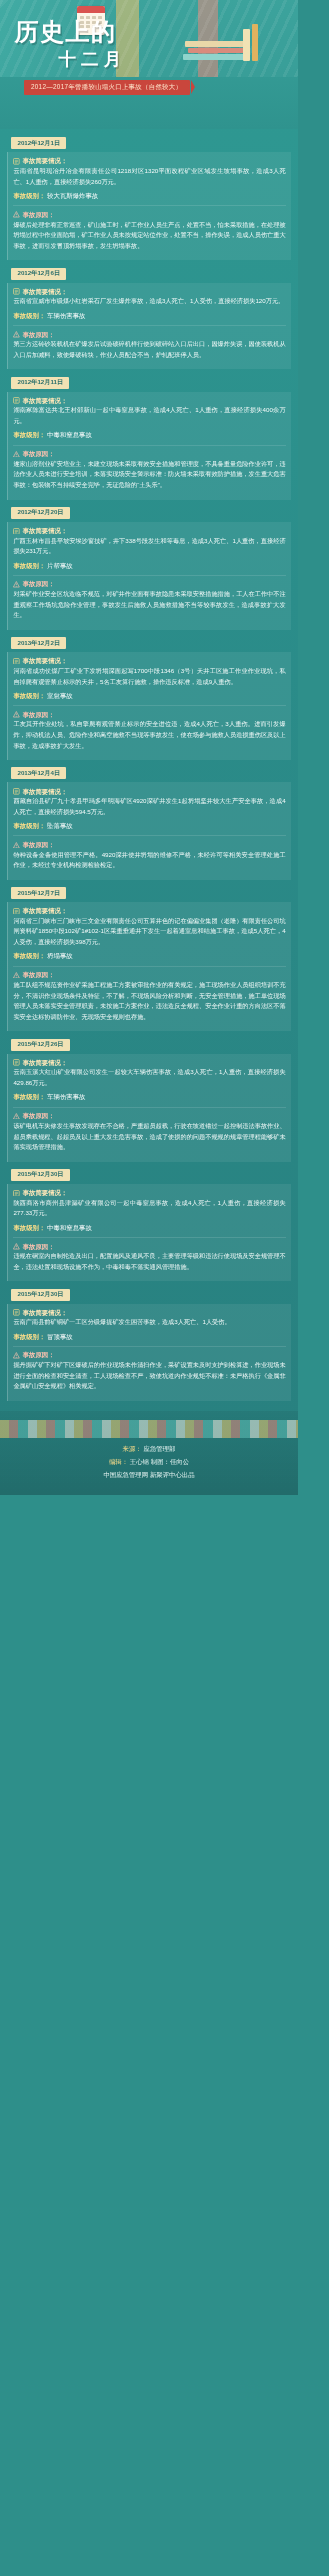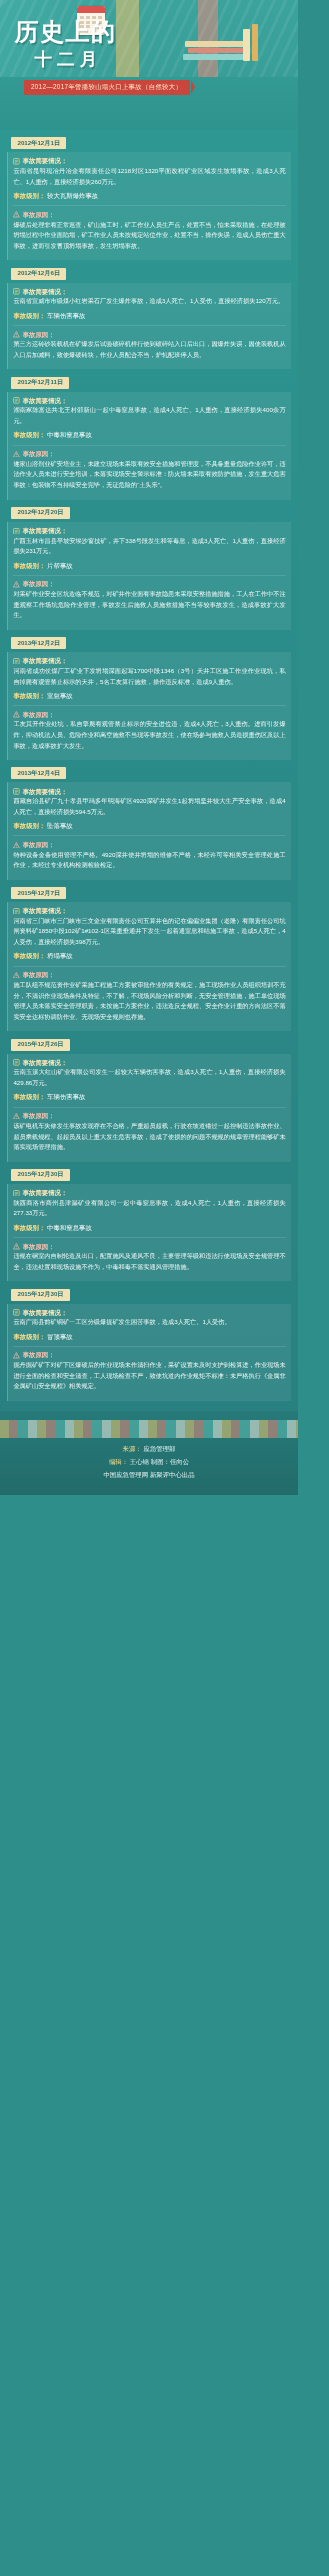--- a/index.html
+++ b/index.html
@@ -40,21 +40,21 @@
     display:grid; grid-template-columns:repeat(4,1fr); gap:1.5px; padding:2.6px;
   }
   .calendar .cal-grid i { display:block; height:3.1px; background:#d7cdb6; border-radius:0.5px; }
   .title-wrap { position:relative; padding:18.5px 0 0 14.4px; }
   .title-main {
     font-size:24px; font-weight:bold; letter-spacing:1.5px; color:#ffffff;
     text-shadow:1.5px 1.5px 0 rgba(0,0,0,0.18);
     line-height:1.05;
   }
   .title-sub {
-    margin-top:3.1px; margin-left:20px;
+    margin-top:3.1px; margin-left:44px;
     font-size:17.5px; font-weight:bold; letter-spacing:5.2px; color:#ffffff;
     text-shadow:1.5px 1.5px 0 rgba(0,0,0,0.18);
   }
   .title-ribbon {
     margin:9.3px 0 0 9.3px;
     display:inline-block;
     background:#c9463c;
     color:#ffe9cf;
     font-size:6.4px;
     padding:3.1px 8.2px 3.1px 7.2px;

